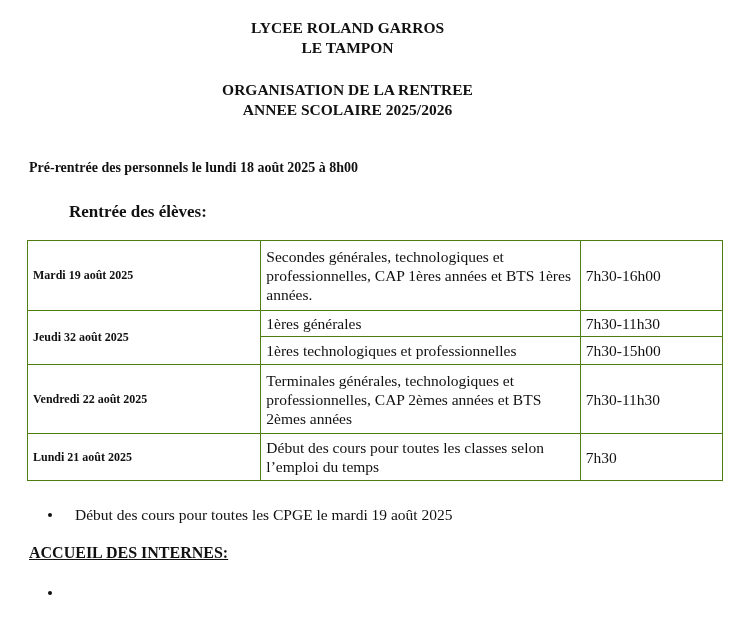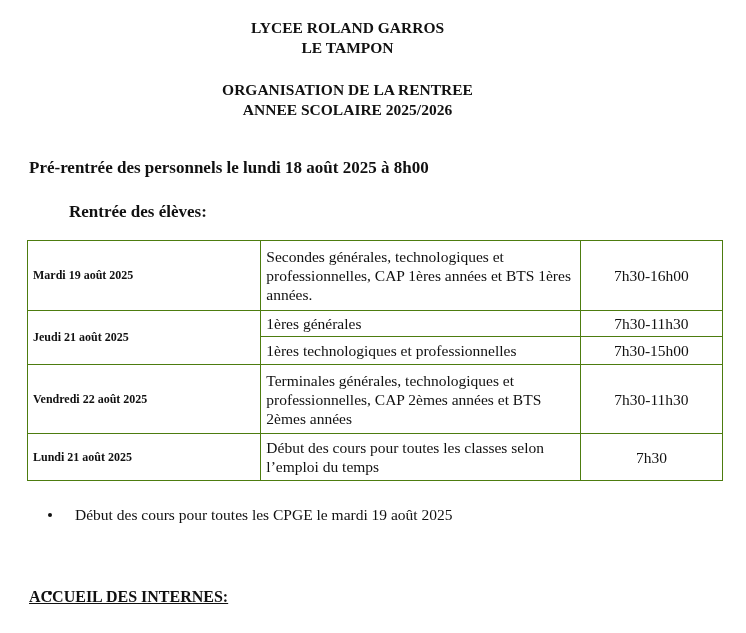--- a/index.html
+++ b/index.html
@@ -11,54 +11,53 @@
   .hdr {
     position: absolute; left: 0; width: 695px; text-align: center;
     font-weight: bold; font-size: 15.5px; line-height: 19px;
   }
   .hdr1 { top: 18px; }
   .hdr2 { top: 38px; }
   .hdr3 { top: 80px; }
   .hdr4 { top: 100px; }
   .h-pre {
     position: absolute; left: 29px; top: 158px;
-    font-weight: bold; font-size: 17px; line-height: 20px;
+    font-weight: bold; font-size: 14px; line-height: 20px;
   }
   .h-rentree {
     position: absolute; left: 29px; top: 202px;
     font-weight: bold; font-size: 17px; line-height: 20px; margin-left: 40px;
   }
   table.sched {
     position: absolute; left: 27px; top: 240px;
     width: 696px; border-collapse: collapse;
     font-size: 15.5px; line-height: 19px;
   }
   table.sched td {
     border: 1px solid #4d7c0f; padding: 2px 5px; vertical-align: middle;
   }
   td.day { width: 222px; font-weight: bold; font-size: 12px; }
   td.classes { width: 308px; }
-  td.time { width: 131px; text-align: center; }
+  td.time { width: 131px; }
   td.top { vertical-align: top; }
   .bullet-list {
     position: absolute; left: 48px; margin: 0; padding: 0; list-style: none;
     font-size: 15.5px; line-height: 19px;
   }
   .bullet-list li { position: relative; padding-left: 27px; text-align: right; }
   .bullet-list li .dot {
     position: absolute; left: 0; top: 8px; width: 4px; height: 4px;
     border-radius: 50%; background: #111;
   }
   .list1 { top: 505px; }
   .list2 { top: 583px; }
   .accueil {
     position: absolute; left: 29px; top: 543px;
     font-weight: bold; font-size: 16px; line-height: 19px;
     text-decoration: underline;
-    margin-top: 44px;
   }
 </style>
 </head>
 <body>
 
 <div class="hdr hdr1">LYCEE ROLAND GARROS</div>
 <div class="hdr hdr2">LE TAMPON</div>
 <div class="hdr hdr3">ORGANISATION DE LA RENTREE</div>
 <div class="hdr hdr4">ANNEE SCOLAIRE 2025/2026</div>
 
@@ -66,21 +65,21 @@
 <div class="h-rentree">Rentrée des élèves:</div>
 
 <table class="sched">
   <tbody>
       <tr style="height:70px;">
     <td class="day">Mardi 19 août 2025</td>
     <td class="classes">Secondes générales, technologiques et professionnelles, CAP 1ères années et BTS 1ères années.</td>
     <td class="time">7h30-16h00</td>
   </tr>
   <tr style="height:26px;">
-    <td class="day" rowspan="2">Jeudi 21 août 2025</td>
+    <td class="day" rowspan="2">Jeudi 32 août 2025</td>
     <td class="classes">1ères générales</td>
     <td class="time">7h30-11h30</td>
   </tr>
   <tr style="height:28px;">
     <td class="classes">1ères technologiques et professionnelles</td>
     <td class="time">7h30-15h00</td>
   </tr>
   <tr style="height:69px;">
     <td class="day">Vendredi 22 août 2025</td>
     <td class="classes">Terminales générales, technologiques et professionnelles, CAP 2èmes années et BTS 2èmes années</td>

